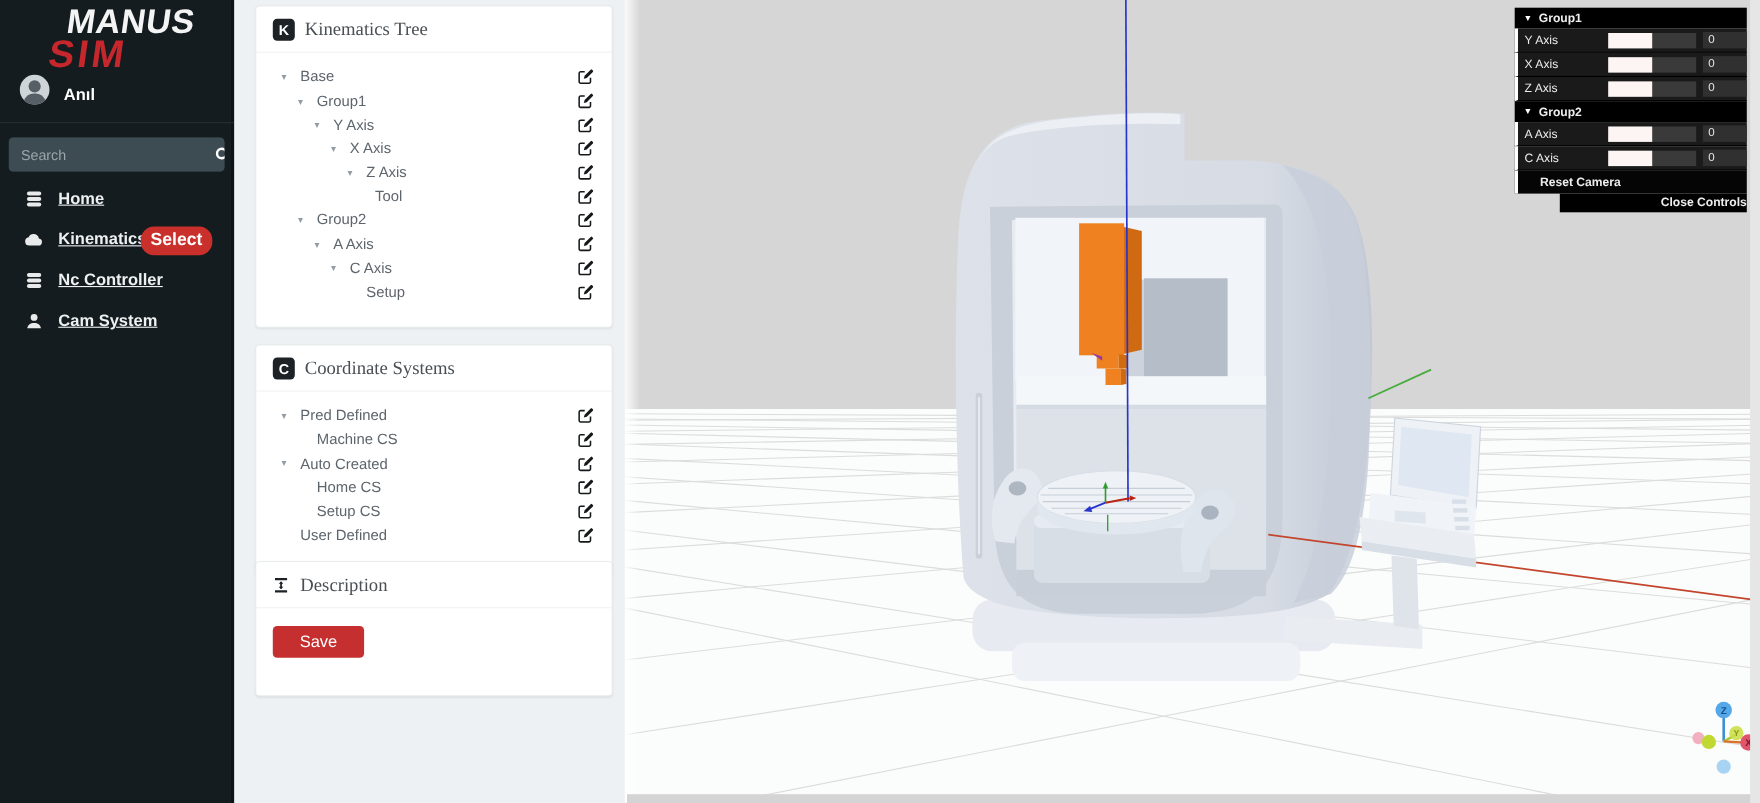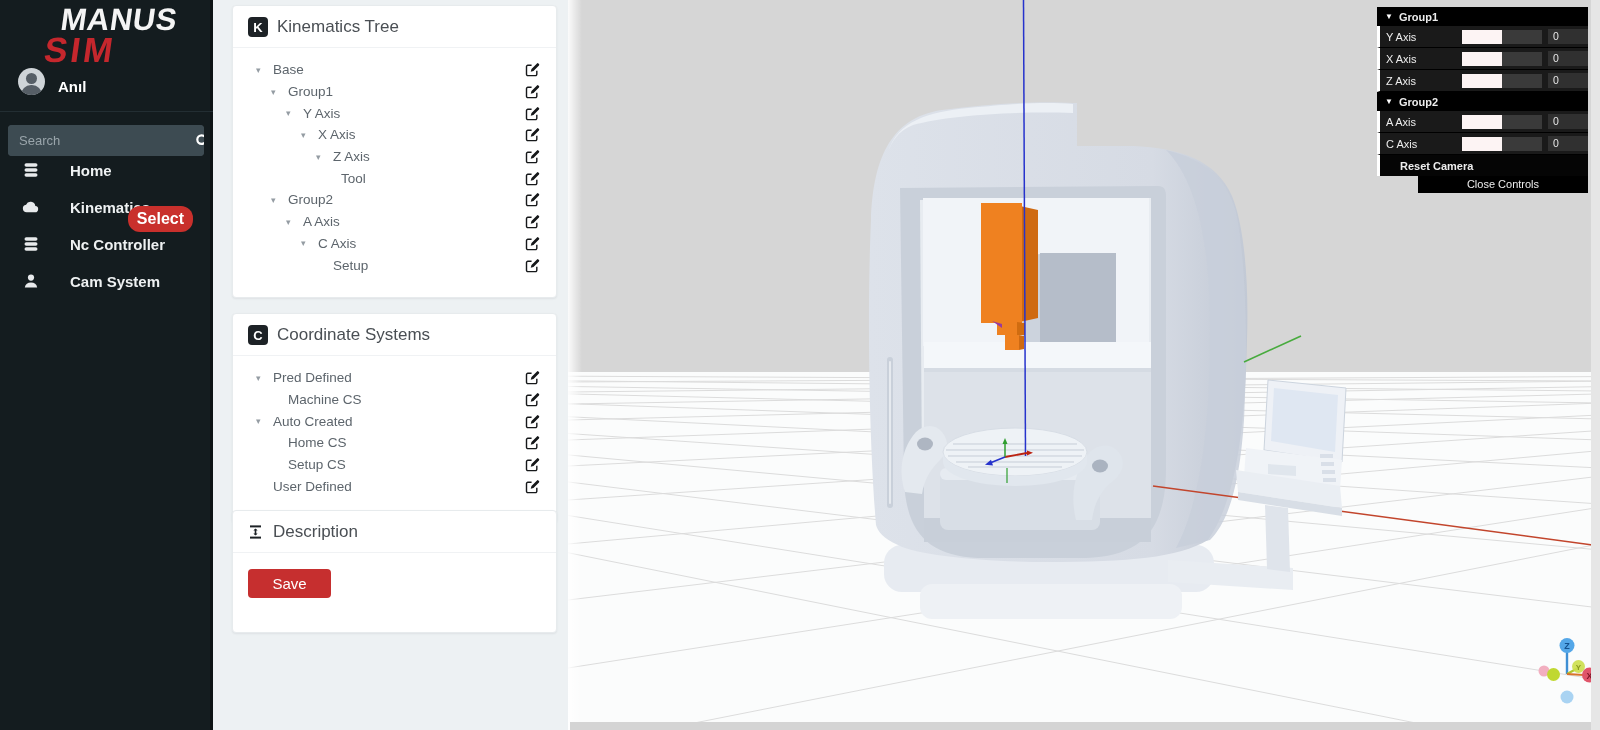--- a/index.html
+++ b/index.html
@@ -17,50 +17,50 @@
   .avatar{width:27px;height:27px;border-radius:50%;background:#cfd4d8;overflow:hidden;position:relative;flex:0 0 auto;}
   .avatar .head{position:absolute;left:8px;top:5px;width:11px;height:11px;border-radius:50%;background:#565e66;}
   .avatar .body{position:absolute;left:3px;top:17px;width:21px;height:12px;border-radius:10px 10px 0 0;background:#565e66;}
   .user-name{color:#fff;font-size:15px;font-weight:700;}
   .sidebar-divider{position:absolute;top:111px;left:0;width:213px;height:1px;background:#232e33;}
   .search-box{position:absolute;top:125px;left:8px;width:196px;height:31px;display:flex;border-radius:4px;overflow:hidden;background:#3d4b52;justify-content:space-between;}
   .search-box input{flex:1;border:0;outline:0;background:#3d4b52;color:#ced5d9;font-size:13px;padding:0 0 0 11px;font-family:inherit;}
   .search-box input::placeholder{color:#9aa5ab;}
   .search-btn{width:37px;border:0;background:#3d4b52;display:flex;align-items:center;justify-content:center;cursor:pointer;padding:0;}
   .nav{position:absolute;top:162px;left:0;width:213px;}
-  .nav-item{height:37px;display:flex;align-items:flex-start;gap:30px;padding-left:22px;color:#eef1f2;font-size:15px;font-weight:600;position:relative;cursor:pointer;}
+  .nav-item{height:37px;display:flex;align-items:center;gap:13px;padding-left:22px;color:#eef1f2;font-size:15px;font-weight:600;position:relative;cursor:pointer;text-decoration:underline;}
   .nav-icon{width:18px;display:flex;justify-content:center;}
   .nav-badge{position:absolute;right:20px;top:7px;background:#c9302c;color:#fff;font-size:16px;font-weight:700;padding:4px 9px;border-radius:12px;}
   
   #panel-col{position:absolute;left:213px;top:0;width:355px;height:730px;background:#edf1f3;}
   .card{position:absolute;left:19px;width:325px;background:#fff;border:1px solid #e7ebed;border-radius:4px;box-shadow:0 1px 2px rgba(40,50,60,.08);box-sizing:border-box;}
   .card-header{display:flex;align-items:center;gap:9px;padding:11px 15px 10px 15px;border-bottom:1px solid #f0f2f4;}
   .icon-square{width:20px;height:20px;background:#1d2226;color:#fff;border-radius:4px;font-size:13px;font-weight:700;display:flex;align-items:center;justify-content:center;flex:0 0 auto;}
-  .card-title{font-size:17px;color:#4a4f54;}
+  .card-title{font-size:17px;color:#4a4f54;font-family:Liberation Serif, serif;}
   .tree-body{padding:11px 15px 8px 23px;}
   .tree-row{display:flex;align-items:center;height:21.7px;font-size:13.5px;color:#5d656c;}
   .caret{color:#949ca3;font-size:9px;width:9px;margin-right:8px;flex:0 0 auto;cursor:pointer;}
   .caret-spacer{width:17px;flex:0 0 auto;}
   .lvl-0{padding-left:0px}.lvl-1{padding-left:15px}.lvl-2{padding-left:30px}.lvl-3{padding-left:45px}.lvl-4{padding-left:60px}.lvl-5{padding-left:68px}
   .edit-btn{margin-left:auto;width:16px;height:16px;border:0;background:transparent;padding:0;cursor:pointer;display:flex;align-items:center;}
   .desc-body{padding:16px 15px;}
   .save-btn{display:block;width:83px;height:29px;background:#c62f2f;color:#fff;border:0;border-radius:4px;font-size:15px;font-family:inherit;cursor:pointer;}
   
   #viewport{position:absolute;left:568px;top:0;width:1032px;height:730px;}
   
   #gui{position:absolute;left:1377px;top:7px;width:211px;font-size:11px;color:#ededed;}
   .gui-group-header{height:19px;background:#000;display:flex;align-items:center;gap:6px;padding-left:8px;font-weight:700;cursor:pointer;}
   .gui-caret{font-size:8px;color:#fff;}
   .gui-row{height:22px;background:#1a1a1a;border-left:3px solid #fff;border-bottom:1px solid #000;display:flex;align-items:center;box-sizing:border-box;}
   .gui-label{width:76px;padding-left:6px;flex:0 0 auto;}
   .gui-slider{width:80px;height:14px;background:#3a3a3a;position:relative;flex:0 0 auto;cursor:ew-resize;}
   .gui-slider-fill{position:absolute;left:0;top:0;height:100%;width:50%;background:#fdf4f4;}
   .gui-number{margin-left:6px;width:36px;height:15px;background:#303030;color:#e6e6e6;font-size:10.5px;line-height:15px;padding-left:5px;cursor:text;}
   .gui-reset{height:21px;background:#050505;border-left:3px solid #fff;display:flex;align-items:center;padding-left:20px;font-weight:700;box-sizing:border-box;cursor:pointer;}
-  .gui-close{height:17px;background:#000;text-align:center;font-weight:400;line-height:17px;cursor:pointer;margin-left:41px;}
+  .gui-close{height:17px;background:#000;text-align:right;font-weight:700;line-height:17px;cursor:pointer;margin-left:41px;}
   
   #h-scrollbar{position:absolute;left:570px;top:722px;width:1030px;height:8px;background:#d4d4d4;}
   #v-scrollbar{position:absolute;left:1591px;top:0;width:9px;height:730px;background:#e6e6e6;}
 </style>
 </head>
 <body>
 
 <div id="sidebar">
   <div class="logo">
     <span class="logo-line1">MANUS</span>

